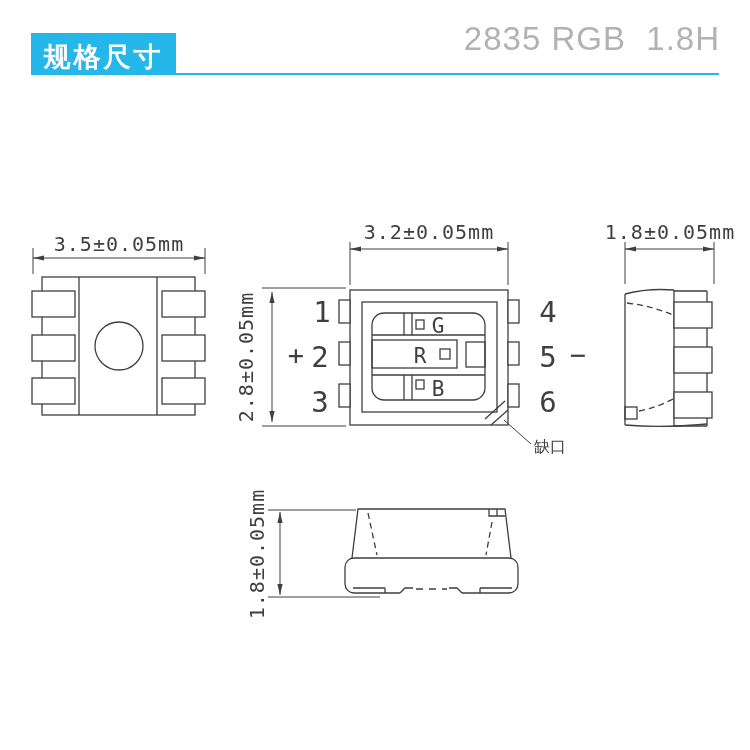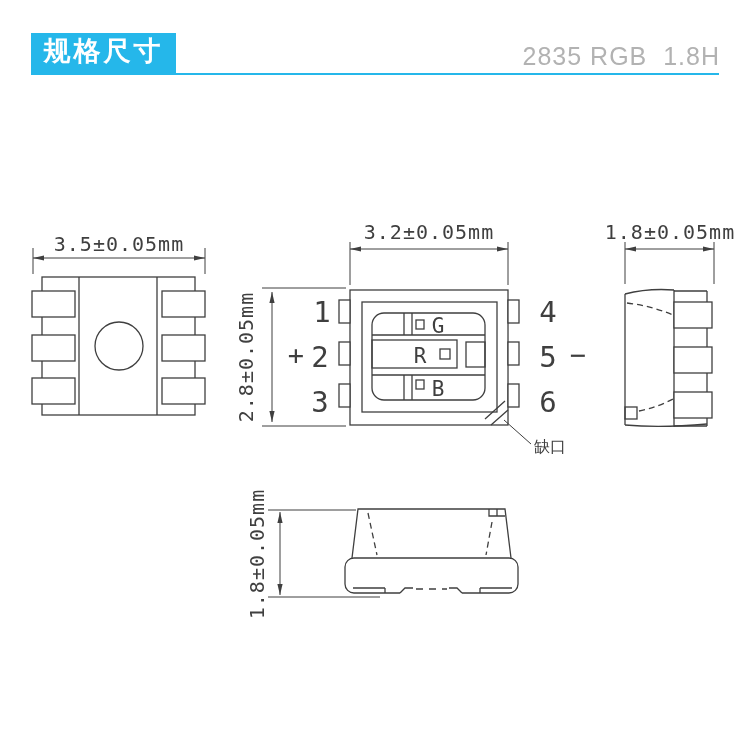--- a/index.html
+++ b/index.html
@@ -2,29 +2,29 @@
 <html><head>
 <meta charset="utf-8">
 <style>
   html,body{margin:0;padding:0;}
   body{
     width:750px;height:750px;background:#ffffff;position:relative;overflow:hidden;
     font-family:"Liberation Sans", sans-serif;
   }
   .hdr-box{
     position:absolute;left:31px;top:33px;width:145px;height:42px;
-    background:#25b7ea;color:#ffffff;display:flex;align-items:flex-start;justify-content:center;
+    background:#25b7ea;color:#ffffff;display:flex;align-items:flex-end;justify-content:center;
     font-size:27px;font-weight:bold;letter-spacing:3px;z-index:2;
   }
   .hdr-line{
     position:absolute;left:31px;top:73px;width:688px;height:2px;background:#25b7ea;z-index:1;
   }
   .hdr-product{
-    position:absolute;right:30px;top:41px;height:30px;line-height:30px;
-    color:#b2b2b2;font-size:25px;letter-spacing:1px;white-space:pre;z-index:2;
+    position:absolute;right:30px;top:24px;height:30px;line-height:30px;
+    color:#b2b2b2;font-size:33px;letter-spacing:1px;white-space:pre;z-index:2;
   }
   svg{position:absolute;left:0;top:0;}
   .dimtxt{font-family:"DejaVu Sans Mono", monospace;font-size:20px;fill:#3f3f3f;letter-spacing:1px;}
   .pintxt{font-family:"DejaVu Sans Mono", monospace;font-size:29px;fill:#3f3f3f;}
   .poltxt{font-family:"DejaVu Sans Mono", monospace;font-size:27px;fill:#3f3f3f;}
   .chiptxt{font-family:"DejaVu Sans Mono", monospace;font-size:21px;fill:#3f3f3f;}
   .cjktxt{font-family:"Liberation Sans", sans-serif;font-size:16px;fill:#3f3f3f;}
 </style>
 </head>
 <body>

